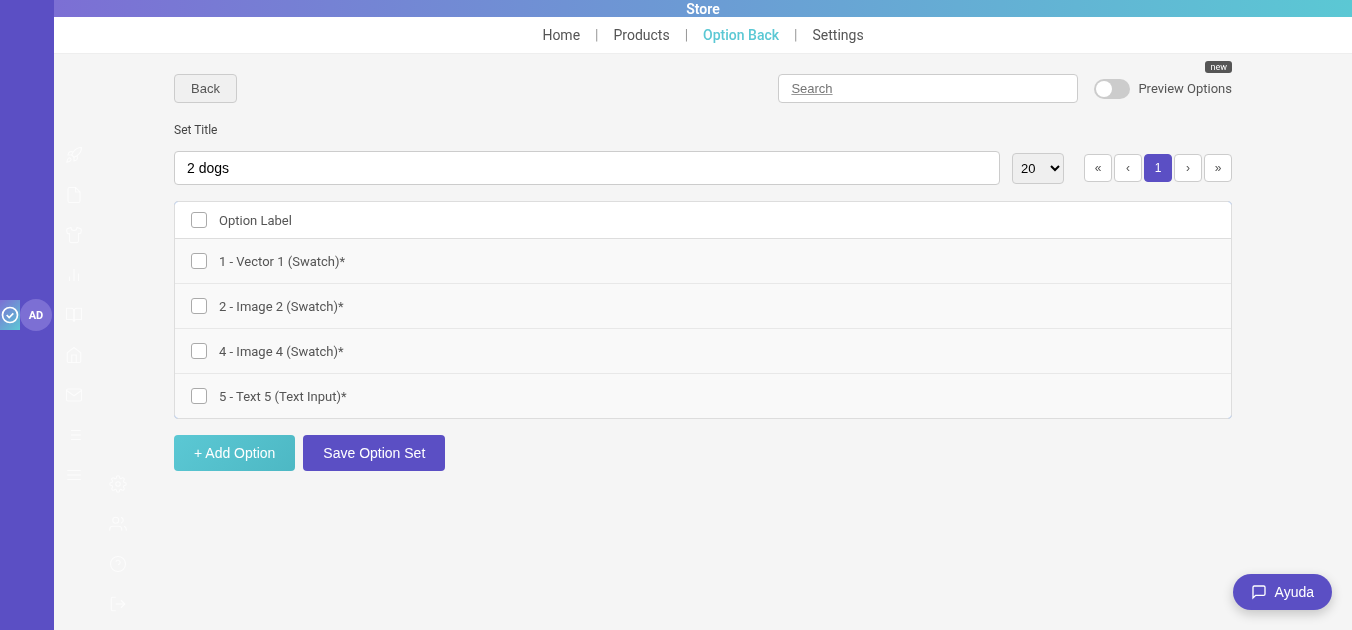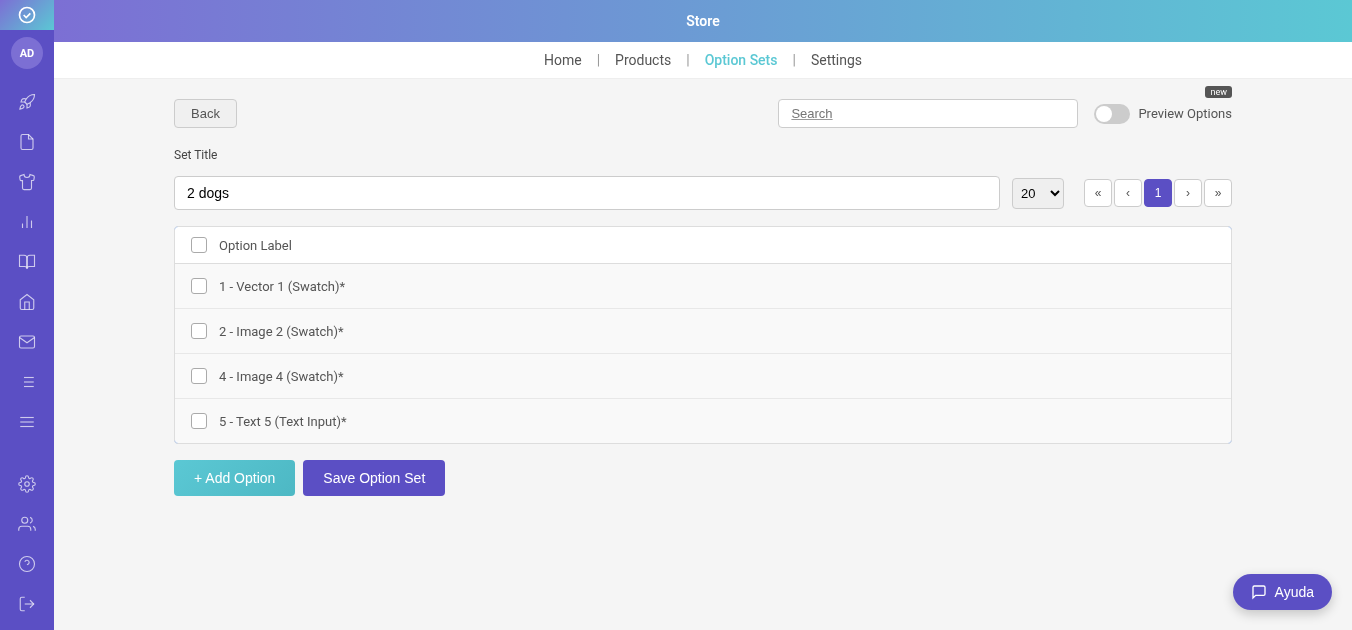--- a/index.html
+++ b/index.html
@@ -3,21 +3,21 @@
   <meta charset="utf-8">
   <style>
     * { box-sizing: border-box; margin: 0; padding: 0; }
     body { font-family: -apple-system, BlinkMacSystemFont, 'Segoe UI', Roboto, sans-serif; background: #f5f5f5; display: flex; height: 630px; overflow: hidden; }
 
     
     .sidebar {
       width: 54px;
       background: #5b4fc4;
       display: flex;
-      flex-direction: column;
+      flex-direction: row;
       align-items: center;
       padding-top: 0;
       flex-shrink: 0;
     }
     .sidebar-logo {
       width: 54px;
       height: 30px;
       background: linear-gradient(135deg, #7c6fd4, #5bc8d4);
       display: flex;
       align-items: center;
@@ -75,21 +75,21 @@
     
     .main {
       flex: 1;
       display: flex;
       flex-direction: column;
       overflow: hidden;
     }
 
     
     .topbar {
-      height: 42px;
+      height: 17px;
       background: linear-gradient(90deg, #7c6fd4, #5bc8d4);
       display: flex;
       align-items: center;
       justify-content: center;
       flex-shrink: 0;
     }
     .topbar-title {
       color: white;
       font-weight: 600;
       font-size: 14px;
@@ -446,21 +446,21 @@
   <div class="topbar">
     <span class="topbar-title">Store</span>
   </div>
 
   <div class="nav-bar">
     <div class="nav-links">
       <span class="nav-link">Home</span>
       <span class="nav-separator">|</span>
       <span class="nav-link">Products</span>
       <span class="nav-separator">|</span>
-      <span class="nav-link active">Option Sets</span>
+      <span class="nav-link active">Option Back</span>
       <span class="nav-separator">|</span>
       <span class="nav-link">Settings</span>
     </div>
   </div>
 
   <div class="content">
 
     <div class="toolbar">
       <button class="btn-back">Back</button>
       <div class="search-area">

